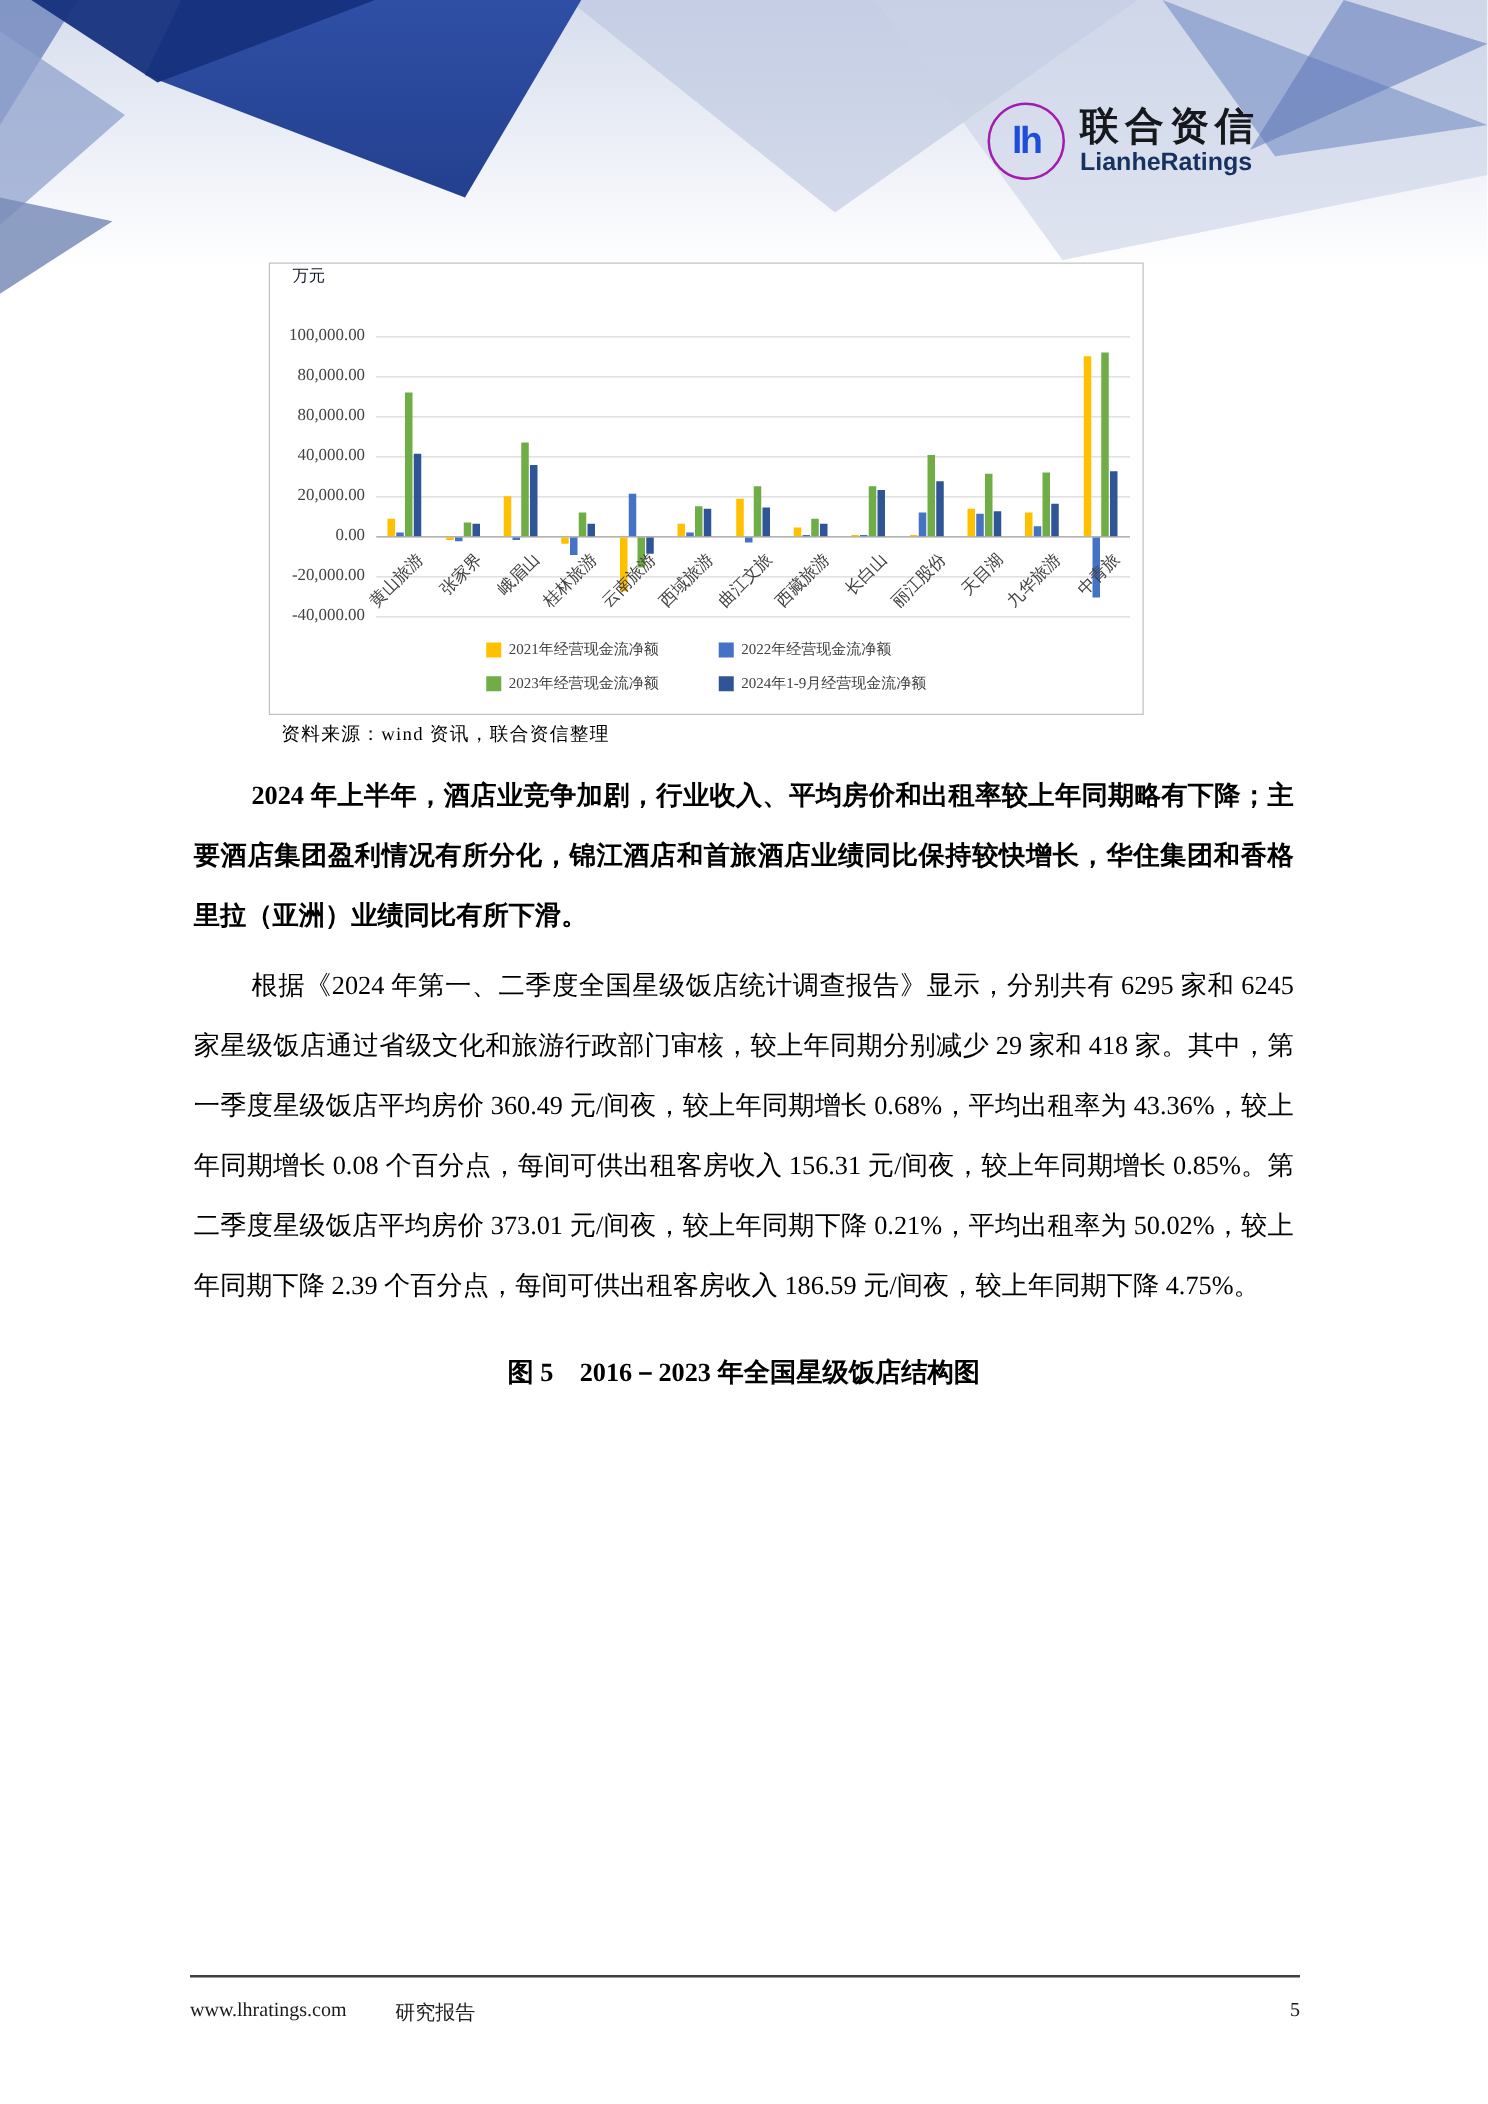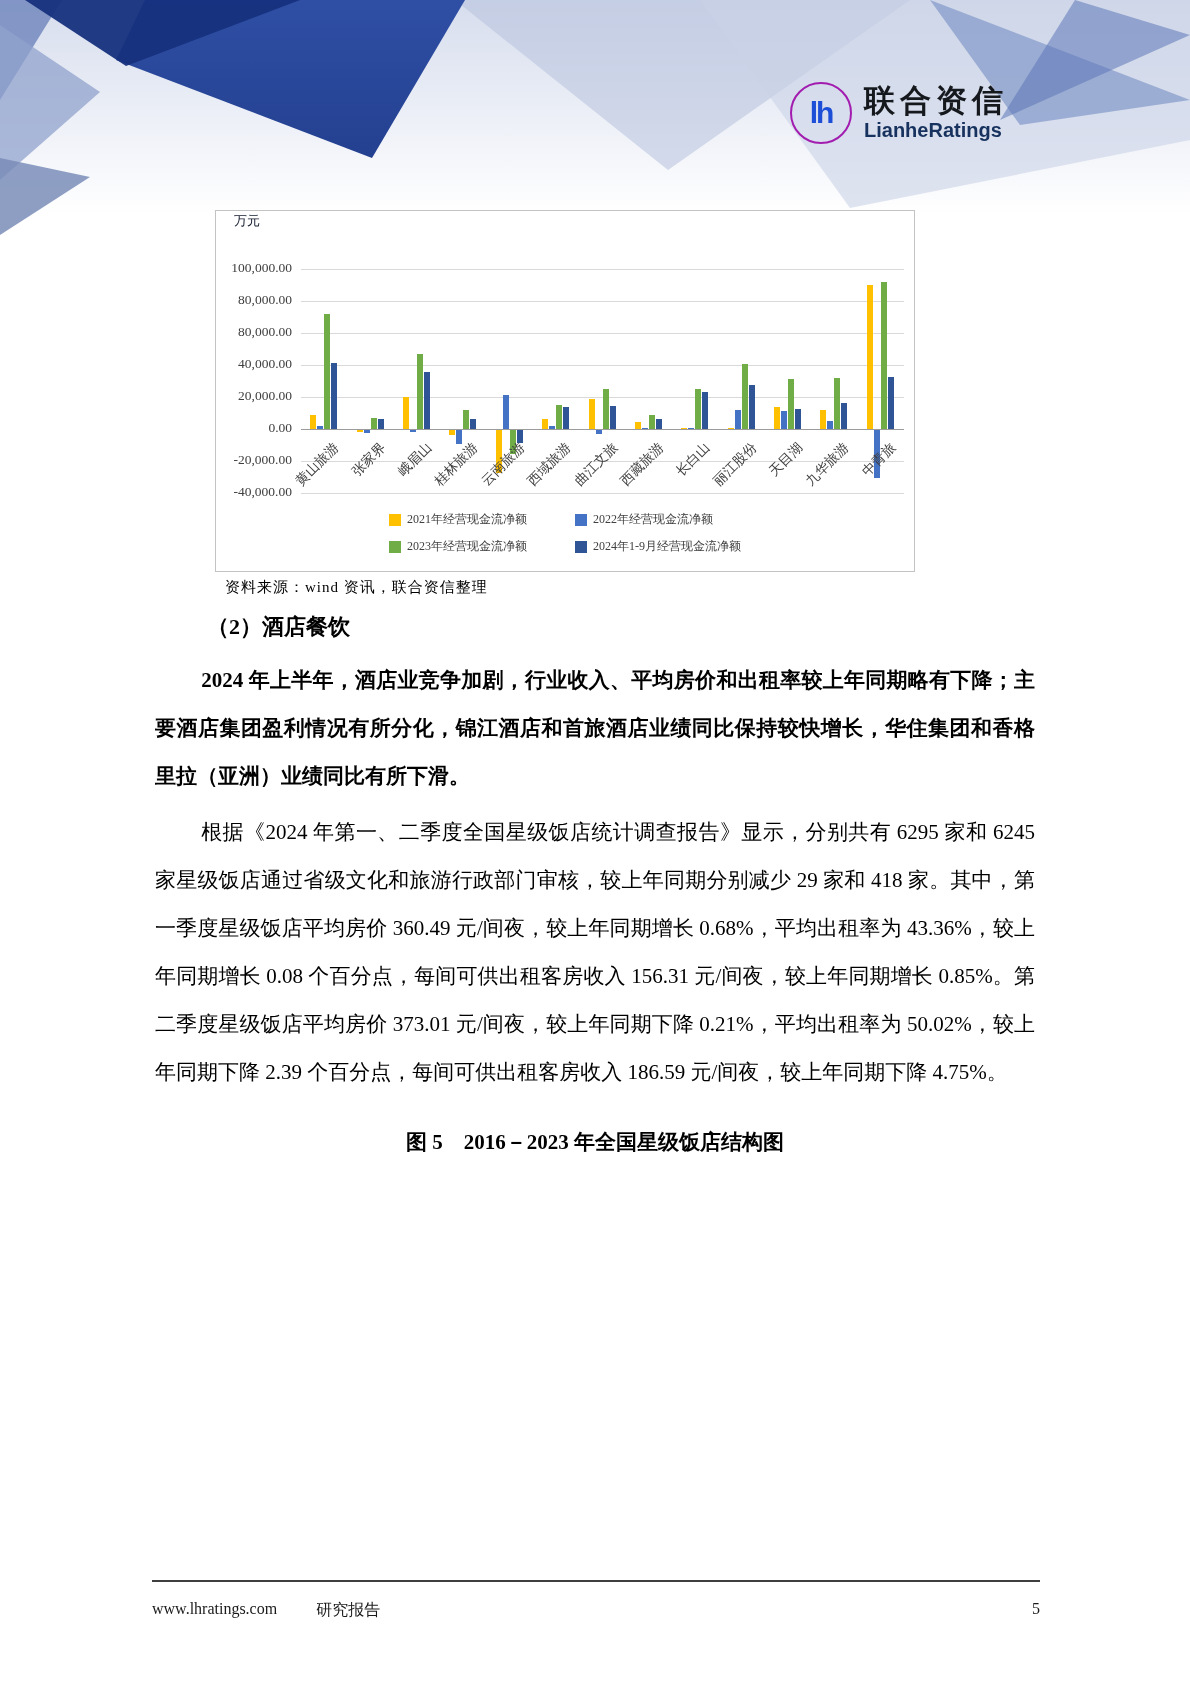--- a/index.html
+++ b/index.html
@@ -204,21 +204,20 @@
     <div class="legend-item">
       <span class="legend-swatch" style="background: rgb(47, 85, 151);"></span>
       <span>2024年1-9月经营现金流净额</span>
     </div>
   </div>
 </div>
 
 <div class="chart-source">资料来源：wind 资讯，联合资信整理</div>
 
 <div class="content">
-  <div class="section-heading">（2）酒店餐饮</div>
   <p class="para bold">2024 年上半年，酒店业竞争加剧，行业收入、平均房价和出租率较上年同期略有下降；主要酒店集团盈利情况有所分化，锦江酒店和首旅酒店业绩同比保持较快增长，华住集团和香格里拉（亚洲）业绩同比有所下滑。</p>
   <p class="para">根据《2024 年第一、二季度全国星级饭店统计调查报告》显示，分别共有 6295 家和 6245 家星级饭店通过省级文化和旅游行政部门审核，较上年同期分别减少 29 家和 418 家。其中，第一季度星级饭店平均房价 360.49 元/间夜，较上年同期增长 0.68%，平均出租率为 43.36%，较上年同期增长 0.08 个百分点，每间可供出租客房收入 156.31 元/间夜，较上年同期增长 0.85%。第二季度星级饭店平均房价 373.01 元/间夜，较上年同期下降 0.21%，平均出租率为 50.02%，较上年同期下降 2.39 个百分点，每间可供出租客房收入 186.59 元/间夜，较上年同期下降 4.75%。</p>
   <div class="figure-caption">图 5　2016－2023 年全国星级饭店结构图</div>
 </div>
 
 <div class="footer-rule"></div>
 <div class="footer">
   <div class="footer-left">
     <span>www.lhratings.com</span>
     <span>研究报告</span>

